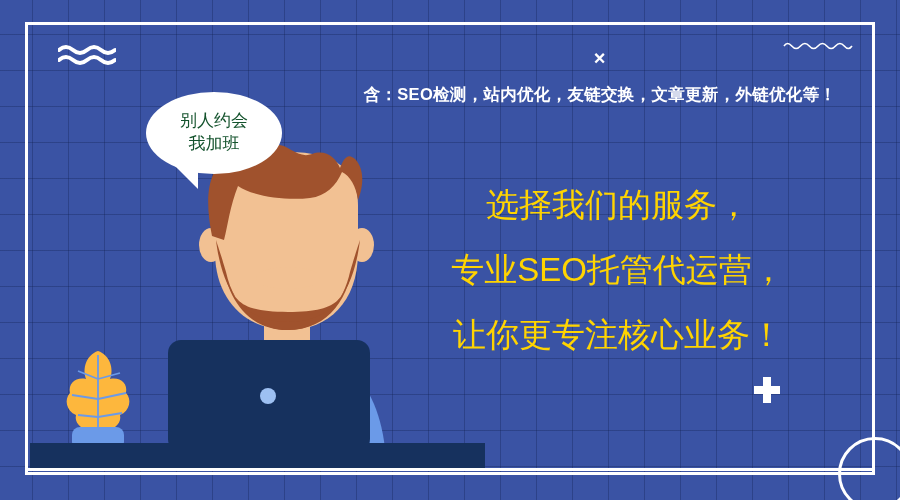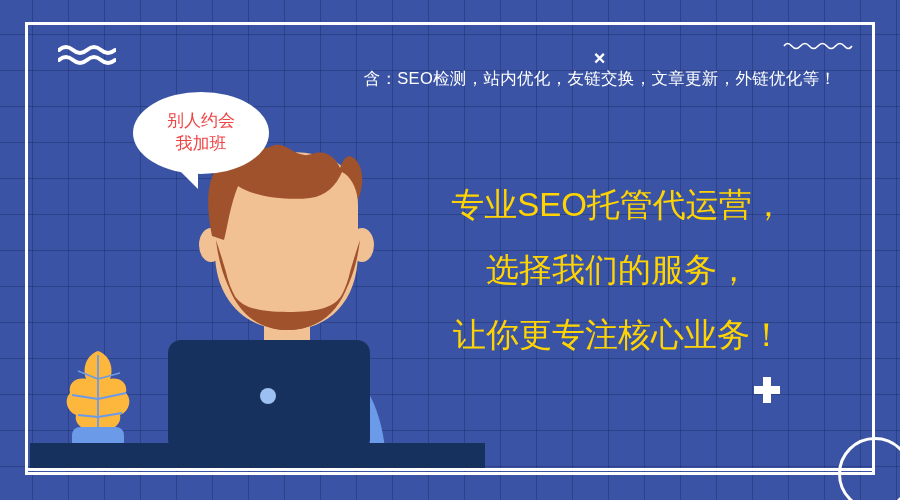--- a/index.html
+++ b/index.html
@@ -98,24 +98,24 @@
     white-space: nowrap;
   }
   #title-x {
     font-size: 20px;
     font-weight: 700;
     color: #ffffff;
     position: relative;
     top: 2px;
   }
   #subtitle {
-    margin-top: 4px;
+    margin-top: 20px;
     color: #ffffff;
     font-size: 16.5px;
-    font-weight: 400;
+    font-weight: 700;
     line-height: 1;
     letter-spacing: 0.3px;
     white-space: nowrap;
   }
   
   #selling-lines {
     position: absolute;
     left: 408px;
     top: 188px;
     width: 420px;
@@ -127,27 +127,27 @@
   }
   #selling-lines .line {
     white-space: nowrap;
     margin-bottom: 32px;
   }
   #selling-lines .line:last-child { margin-bottom: 16px; }
 
   
   #speech-bubble {
     position: absolute;
-    left: 133px;
+    left: 146px;
     top: 92px;
     width: 136px;
     height: 82px;
     background: #ffffff;
     border-radius: 50% / 50%;
-    color: #ef4444;
+    color: #14532d;
     font-size: 17px;
     line-height: 1.35;
     text-align: center;
     display: flex;
     flex-direction: column;
     align-items: center;
     justify-content: center;
     z-index: 6;
   }
   #bubble-tail {
@@ -230,22 +230,22 @@
   <div class="deco-circle"></div>
 
   <div id="headline-block">
     <div id="main-title">
       <span id="title-x">×</span>
     </div>
     <div id="subtitle">含：SEO检测，站内优化，友链交换，文章更新，外链优化等！</div>
   </div>
 
   <div id="selling-lines">
+    <div class="line">选择我们的服务，</div>
     <div class="line">专业SEO托管代运营，</div>
-    <div class="line">选择我们的服务，</div>
     <div class="line">让你更专注核心业务！</div>
   </div>
 
   <svg id="person" viewBox="0 0 900 500">
 
     <path d="M190,470 C190,386 236,344 288,344 C340,344 386,386 386,470 Z" fill="#6b9ae8"></path>
 
     <rect x="264" y="290" width="46" height="72" rx="12" fill="#f2c193"></rect>
 
     <ellipse cx="211" cy="245" rx="12" ry="17" fill="#f2c193"></ellipse>

